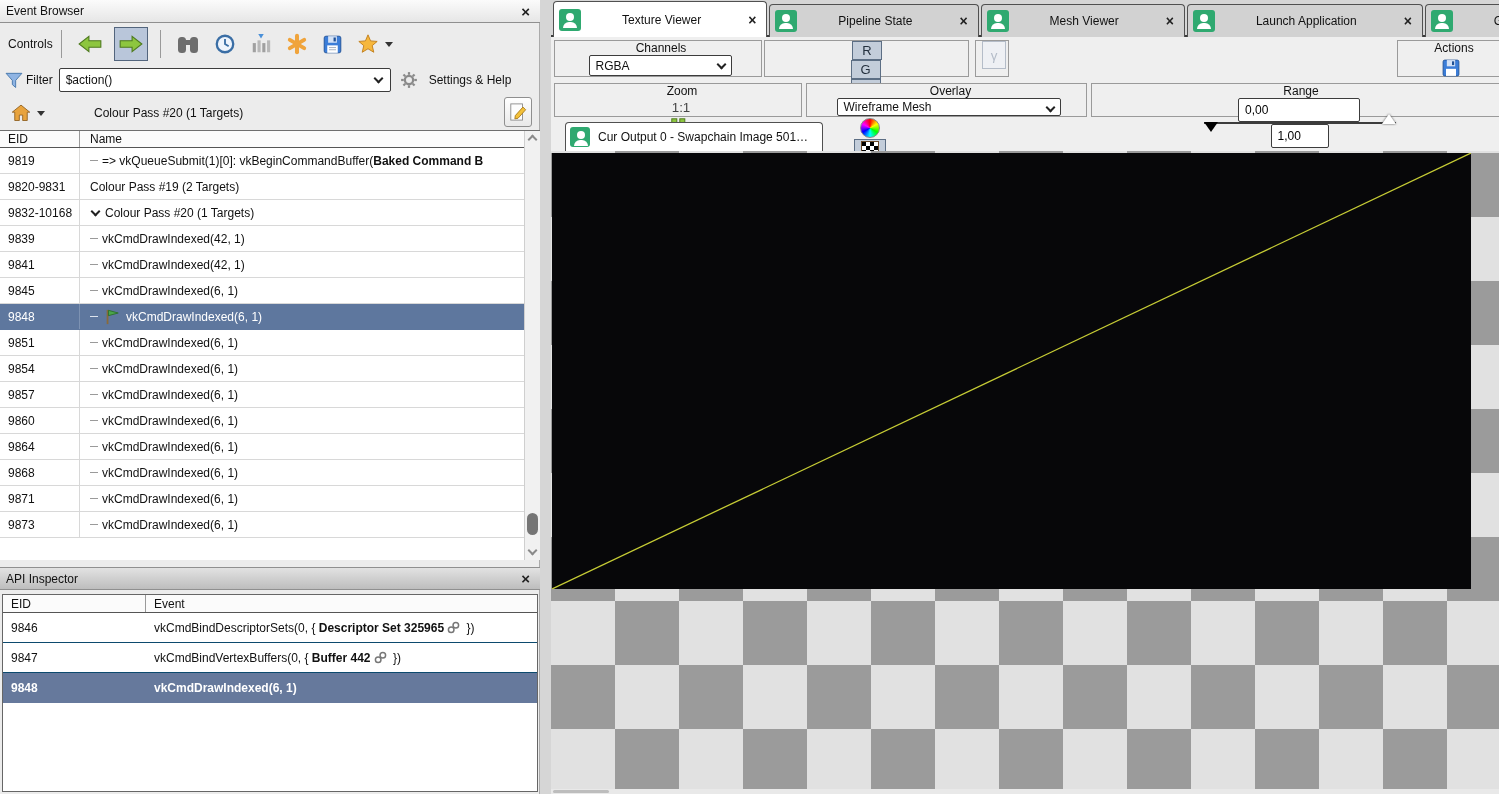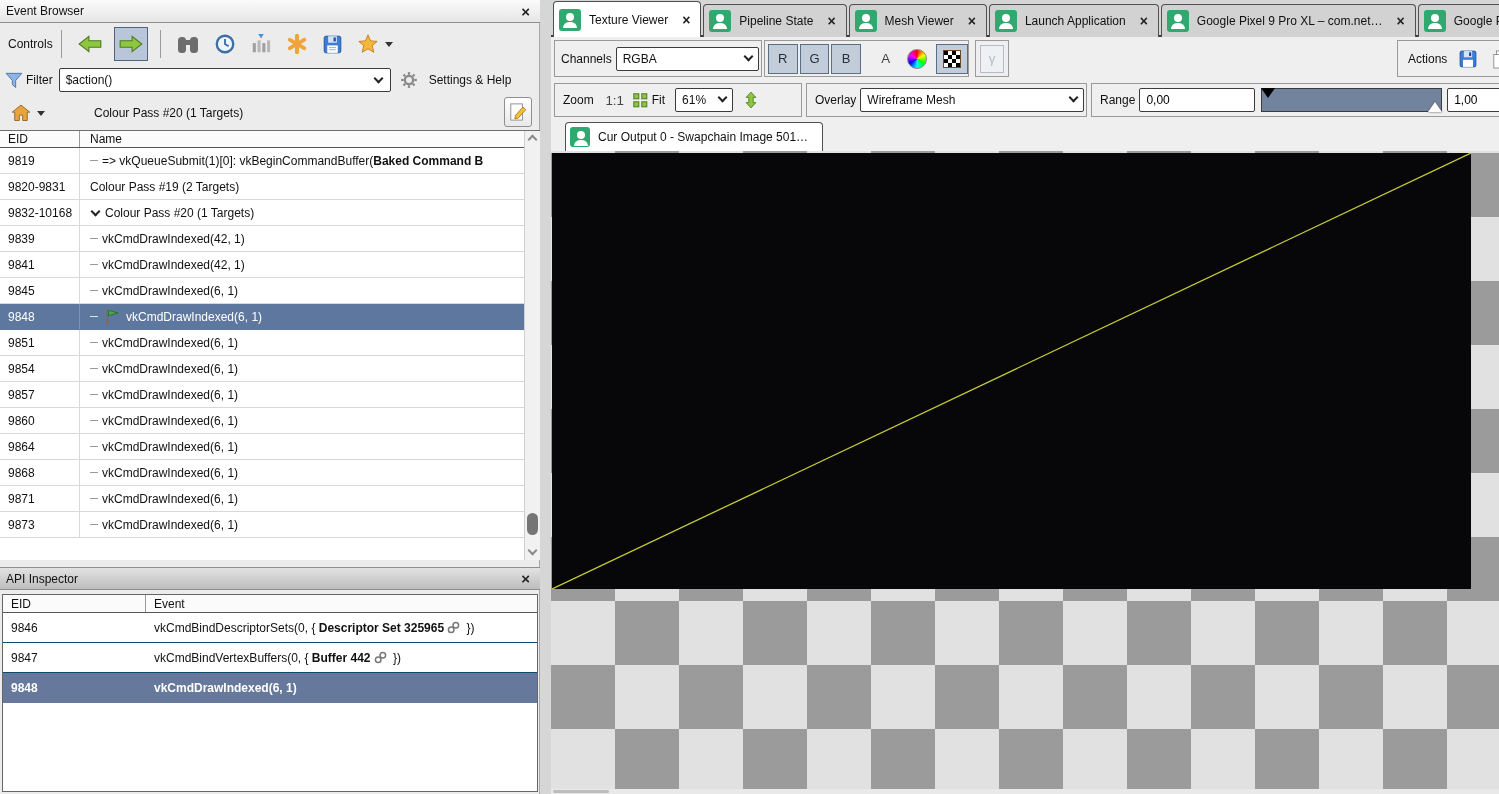--- a/index.html
+++ b/index.html
@@ -72,31 +72,31 @@
   .ar.sel{background:#66799c;color:#fff;font-weight:bold;border-bottom-color:#66799c;}
   .ar.sel .chev{border-color:#fff;}
   .b{font-weight:bold;}
   .linkicon{margin:0 3px;}
 
   
   .right{position:absolute;left:551px;top:0;width:948px;height:794px;background:#efefef;}
   .tabbar{position:absolute;left:0;top:0;width:948px;height:37px;display:flex;align-items:flex-end;padding-left:2px;background:#d6d6d6;}
   .tabbar::after{content:"";position:absolute;left:0;bottom:0;width:948px;height:2px;background:#3c3c3c;}
   .tab{position:relative;display:flex;align-items:center;height:33px;margin-right:2px;padding:0 10px 0 5px;
-    background:#d2d2d2;border:1px solid #505050;border-bottom:none;border-radius:4px 4px 0 0;white-space:nowrap;cursor:pointer;z-index:1;}
+    background:#d2d2d2;border:1px solid #505050;border-bottom:none;border-radius:4px 4px 0 0;white-space:nowrap;cursor:pointer;z-index:1;gap:33px;}
   .tab.active{background:#fff;height:36px;z-index:3;}
   .tabicon{width:22px;height:22px;border-radius:3px;background:#2fa970;margin-right:8px;position:relative;flex:0 0 22px;}
   .tabicon::before{content:"";position:absolute;left:7px;top:4px;width:8px;height:8px;border-radius:50%;background:#fff;}
   .tabicon::after{content:"";position:absolute;left:4px;top:13px;width:14px;height:6px;border-radius:7px 7px 0 0;background:#fff;}
   .tab .x{margin-left:14px;font-weight:bold;font-size:14px;color:#222;}
 
   .tbar{position:absolute;left:0;width:948px;}
   .tbar1{top:38px;height:41px;}
   .tbar2{top:81px;height:38px;}
-  .grp{position:absolute;top:2px;bottom:2px;border:1px solid #9a9a9a;background:#efefef;display:flex;align-items:center;}
+  .grp{position:absolute;top:2px;bottom:2px;border:1px solid #9a9a9a;background:#efefef;display:flex;align-items:center;flex-direction:column;}
   .sel-box{position:relative;height:24px;background:#fff;border:1px solid #3c3c3c;border-radius:2px;
     display:flex;align-items:center;padding:0 18px 0 6px;white-space:nowrap;overflow:hidden;}
   .sel-box .chev{position:absolute;right:6px;top:8px;}
   .sel-box.disabled{background:#f1f1f1;color:#9a9a9a;border-color:#a8a8a8;}
   .sel-box.disabled .chev{border-color:#a8a8a8;}
   .sqbtn{width:30px;height:30px;background:#c3cdda;border:1px solid #5c6e84;display:flex;align-items:center;justify-content:center;
     font-size:13px;color:#24303e;margin-right:2px;cursor:pointer;}
   .flatbtn{width:26px;height:28px;background:transparent;border:1px solid transparent;display:flex;align-items:center;justify-content:center;color:#444;cursor:pointer;}
   .gammabtn{width:24px;height:28px;background:#eef0f4;border:1px solid #b4bcc8;color:#b4bcc8;display:flex;align-items:center;justify-content:center;cursor:default;}
   .wheel{width:20px;height:20px;border-radius:50%;border:1px solid #888;

